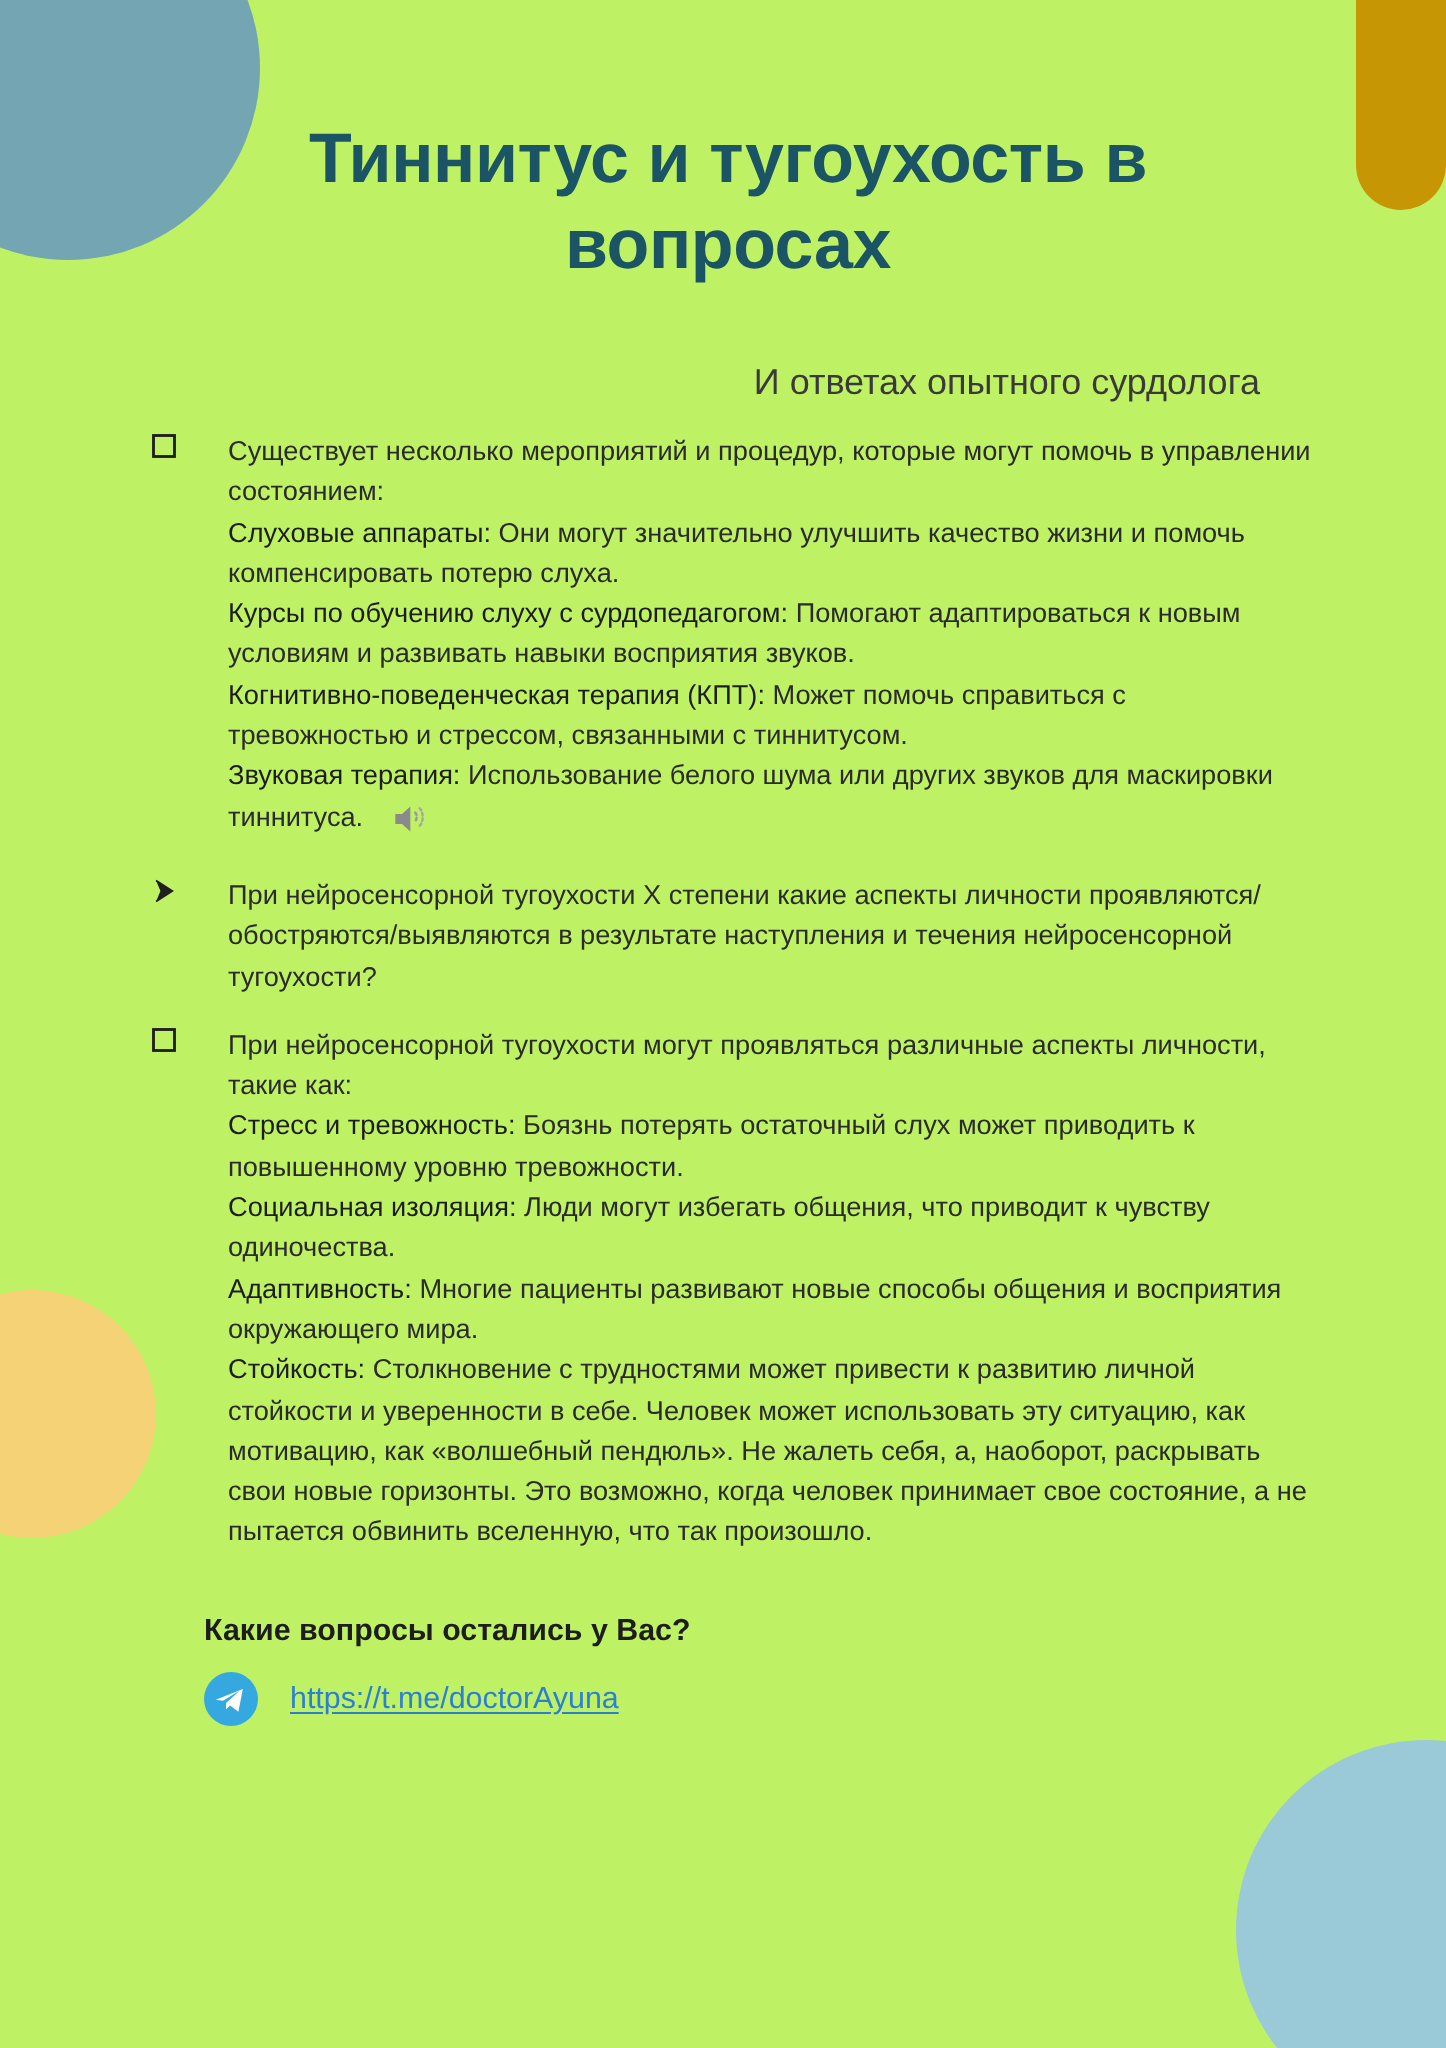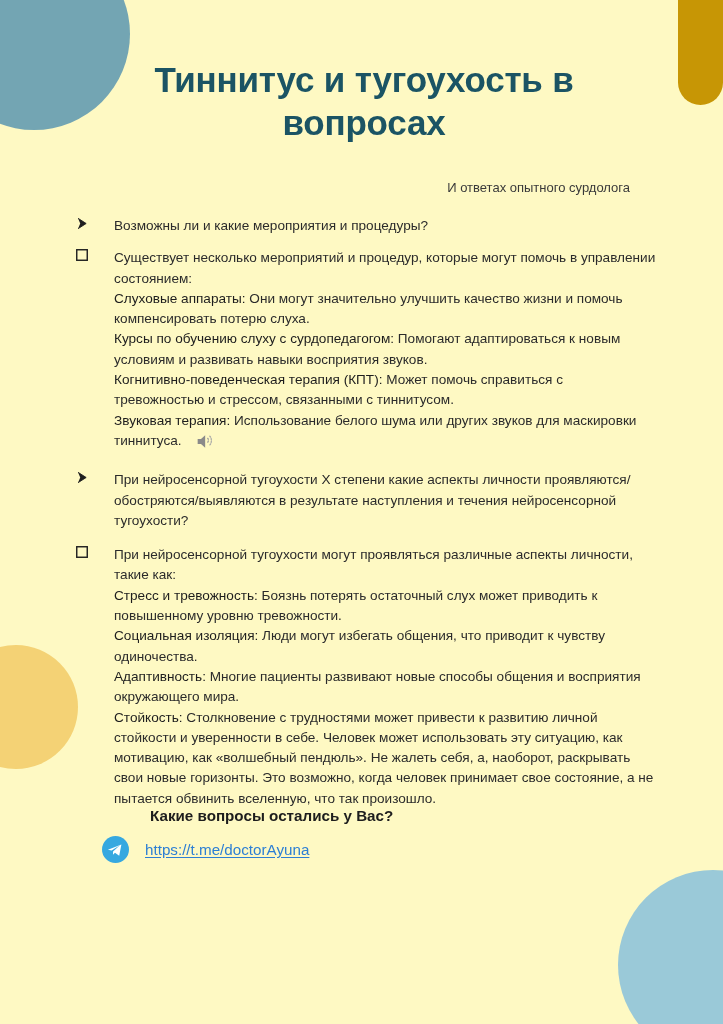--- a/index.html
+++ b/index.html
@@ -7,21 +7,21 @@
     padding: 0;
     background: #ffffff;
   }
   body {
     font-family: "Liberation Sans", sans-serif;
   }
   .slide {
     position: relative;
     width: 723px;
     height: 1024px;
-    background: #fef9c3;
+    background: #bef264;
     overflow: hidden;
     box-sizing: border-box;
   }
 
   
   .shape { position: absolute; }
 
   .shape-tl {
     left: -62px;
     top: -62px;
@@ -69,21 +69,21 @@
     line-height: 1.24;
     letter-spacing: -0.2px;
   }
   .subtitle {
     position: absolute;
     left: 160px;
     top: 180px;
     width: 470px;
     text-align: right;
     color: #3a3a3a;
-    font-size: 13px;
+    font-size: 18px;
     line-height: 1.3;
   }
 
   
   .content {
     position: absolute;
     left: 76px;
     top: 216px;
     width: 580px;
   }
@@ -123,21 +123,20 @@
     left: 102px;
     top: 806px;
     width: 480px;
   }
   .footer-q {
     color: #1d1d1d;
     font-size: 15.2px;
     font-weight: bold;
     line-height: 20px;
     margin-bottom: 10px;
-    margin-left: 48px;
   }
   .footer-link-row {
     display: flex;
     align-items: center;
   }
   .tg-icon { flex: 0 0 auto; width: 27px; height: 27px; }
   .footer-link {
     margin-left: 16px;
     color: #2d7fd4;
     font-size: 15.2px;
@@ -153,29 +152,20 @@
 
   <div class="shape shape-tl"></div>
   <div class="shape shape-tr"></div>
   <div class="shape shape-bl"></div>
   <div class="shape shape-br"></div>
 
   <div class="title">Тиннитус и тугоухость в вопросах</div>
   <div class="subtitle">И ответах опытного сурдолога</div>
 
   <div class="content" id="content">
-      <div class="block tight">
-        <div class="marker">
-          <svg viewBox="0 0 16 16" width="13" height="13" aria-hidden="true">
-            <path d="M2.5 1.6 L12.5 8 L2.5 14.4 L5.2 8 Z" fill="#1f1f1f"></path>
-            <path d="M2.5 1.6 L12.5 8 L2.5 14.4" fill="none" stroke="#1f1f1f" stroke-width="1.1"></path>
-          </svg>
-        </div>
-        <div class="block-text"><span class="">Возможны ли и какие мероприятия и процедуры?</span></div>
-      </div>
       <div class="block">
         <div class="marker">
           <svg viewBox="0 0 16 16" width="12" height="12" aria-hidden="true">
             <rect x="1" y="1" width="14" height="14" fill="none" stroke="#1f1f1f" stroke-width="1.9"></rect>
           </svg>
         </div>
         <div class="block-text"><span class="">Существует несколько мероприятий и процедур, которые могут помочь в управлении состоянием:</span><br><span class="lead">Слуховые аппараты:</span><span class=""> Они могут значительно улучшить качество жизни и помочь компенсировать потерю слуха.</span><br><span class="lead">Курсы по обучению слуху с сурдопедагогом:</span><span class=""> Помогают адаптироваться к новым условиям и развивать навыки восприятия звуков.</span><br><span class="lead">Когнитивно-поведенческая терапия (КПТ):</span><span class=""> Может помочь справиться с тревожностью и стрессом, связанными с тиннитусом.</span><br><span class="lead">Звуковая терапия:</span><span class=""> Использование белого шума или других звуков для маскировки тиннитуса.</span><span class="inline-spk"><svg viewBox="0 0 24 20" width="20" height="17" aria-hidden="true">
               <path d="M2 7h4l5-4.5v15L6 13H2z" fill="#8a8a8a"></path>
               <path d="M14 6.2c1.1 1 1.1 3.9 0 4.9" fill="none" stroke="#9b9b9b" stroke-width="1.5" stroke-linecap="round" stroke-dasharray="1.6 1.6"></path>
               <path d="M16.6 3.6c2.4 2.2 2.4 8.3 0 10.5" fill="none" stroke="#a8a8a8" stroke-width="1.5" stroke-linecap="round" stroke-dasharray="1.6 1.6"></path>

